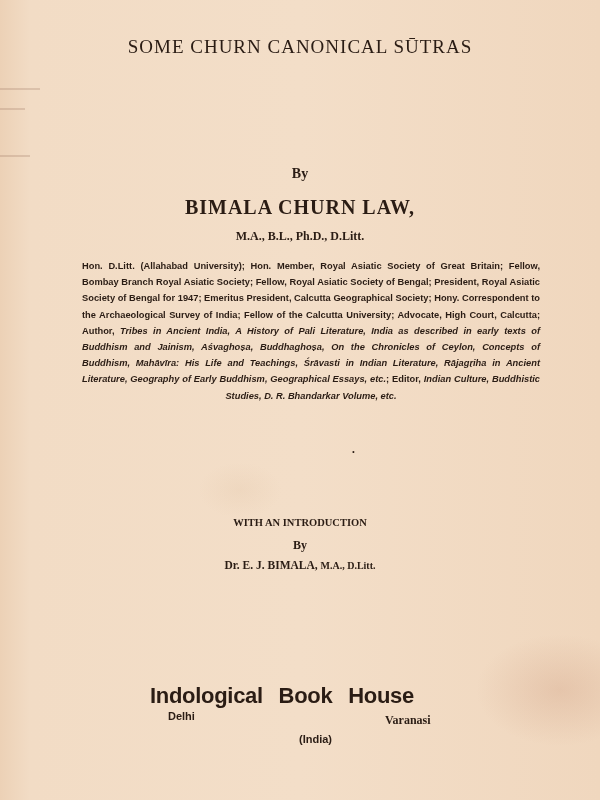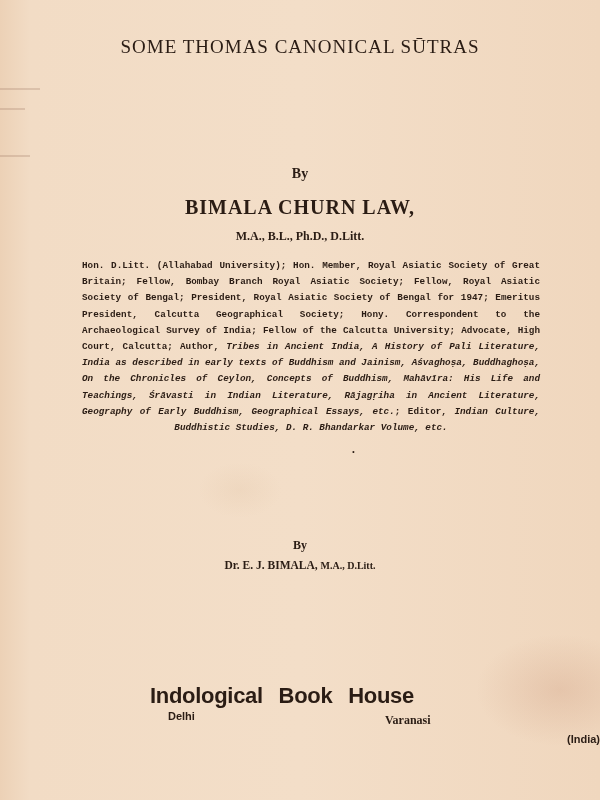--- a/index.html
+++ b/index.html
@@ -26,61 +26,62 @@
       font-family: "Liberation Serif", serif;
     }
     .by1 { position: absolute; left: 0; right: 0; top: 166px; text-align: center;
       font-family: "Liberation Serif", serif; font-weight: bold; font-size: 14px; }
     .author { position: absolute; left: 0; right: 0; top: 196px; text-align: center;
       font-family: "Liberation Serif", serif; font-weight: bold; font-size: 20px; letter-spacing: 1px; }
     .degrees { position: absolute; left: 0; right: 0; top: 229px; text-align: center;
       font-family: "Liberation Serif", serif; font-weight: bold; font-size: 12px; }
     .bio {
       position: absolute; left: 82px; width: 458px; top: 258px;
-      font-family: Liberation Mono, monospace; font-size: 9.3px; line-height: 16.2px;
+      font-family: Liberation Sans, sans-serif; font-size: 9.3px; line-height: 16.2px;
       text-align: justify; text-align-last: center; font-weight: bold;
     }
     .bio i { font-style: italic; }
     .dot { position: absolute; left: 352px; top: 448px; font-size: 8px; }
     .intro { position: absolute; left: 0; right: 0; top: 517px; text-align: center;
       font-family: "Liberation Serif", serif; font-weight: bold; font-size: 10.5px; }
     .by2 { position: absolute; left: 0; right: 0; top: 538px; text-align: center;
       font-family: "Liberation Serif", serif; font-weight: bold; font-size: 12px; }
     .thomas { position: absolute; left: 0; right: 0; top: 559px; text-align: center;
       font-family: "Liberation Serif", serif; font-weight: bold; font-size: 11.5px; }
     .thomas .sc { font-size: 10px; }
     .publisher { position: absolute; left: 150px; top: 683px;
       font-family: "Liberation Sans", sans-serif; font-weight: bold; font-size: 22px;
       word-spacing: 10px; letter-spacing: -0.3px; }
     .city-left { position: absolute; left: 152px; top: 710px;
       font-family: "Liberation Sans", sans-serif; font-weight: bold; font-size: 11px; padding-left: 16px; }
     .city-right { position: absolute; left: 385px; top: 713px;
       font-family: Liberation Serif, serif; font-weight: bold; font-size: 12px; }
-    .country { position: absolute; left: 0; right: 0; top: 733px; text-align: right;
+    .country { position: absolute; left: 0; right: 0; top: 733px; text-align: center;
       font-family: "Liberation Sans", sans-serif; font-weight: bold; font-size: 11px; margin-left: 31px; }
   </style>
 </head>
 <body>
 
 <div class="page">
   <div class="edge-streak" style="top:88px"></div>
   <div class="edge-streak" style="top:108px;width:25px"></div>
   <div class="edge-streak" style="top:155px;width:30px"></div>
 
-  <div class="title">SOME THOMAS CANONICAL SŪTRAS</div>
+  <div class="title">SOME CHURN CANONICAL SŪTRAS</div>
 
   <div class="by1">By</div>
   <div class="author">BIMALA CHURN LAW,</div>
   <div class="degrees">M.A., B.L., Ph.D., D.Litt.</div>
 
   <div class="bio">
     <span>Hon. D.Litt. (Allahabad University); Hon. Member, Royal Asiatic Society of Great Britain; Fellow, Bombay Branch Royal Asiatic Society; Fellow, Royal Asiatic Society of Bengal; President, Royal Asiatic Society of Bengal for 1947; Emeritus President, Calcutta Geographical Society; Hony. Correspondent to the Archaeological Survey of India; Fellow of the Calcutta University; Advocate, High Court, Calcutta; Author, </span><i>Tribes in Ancient India, A History of Pali Literature, India as described in early texts of Buddhism and Jainism, Aśvaghoṣa, Buddhaghoṣa, On the Chronicles of Ceylon, Concepts of Buddhism, Mahāvīra: His Life and Teachings, Śrāvasti in Indian Literature, Rājagṛiha in Ancient Literature, Geography of Early Buddhism, Geographical Essays, etc.</i><span>; Editor, </span><i>Indian Culture, Buddhistic Studies, D. R. Bhandarkar Volume, etc.</i>
   </div>
   <div class="dot">•</div>
 
+  <div class="intro">WITH AN INTRODUCTION</div>
   <div class="by2">By</div>
   <div class="thomas">
     <span>Dr. E. J. BIMALA,</span>
     <span class="sc">M.A., D.Litt.</span>
   </div>
 
   <div class="publisher">Indological Book House</div>
   <div class="city-left">Delhi</div>
   <div class="city-right">Varanasi</div>
   <div class="country">(India)</div>

